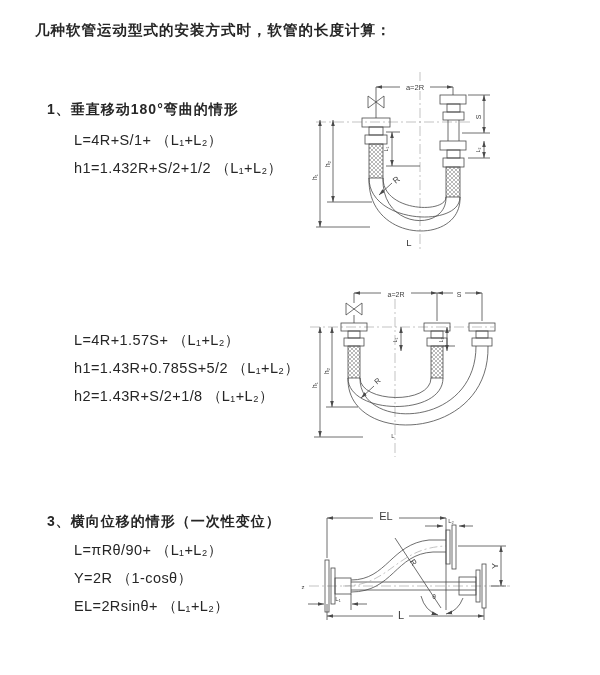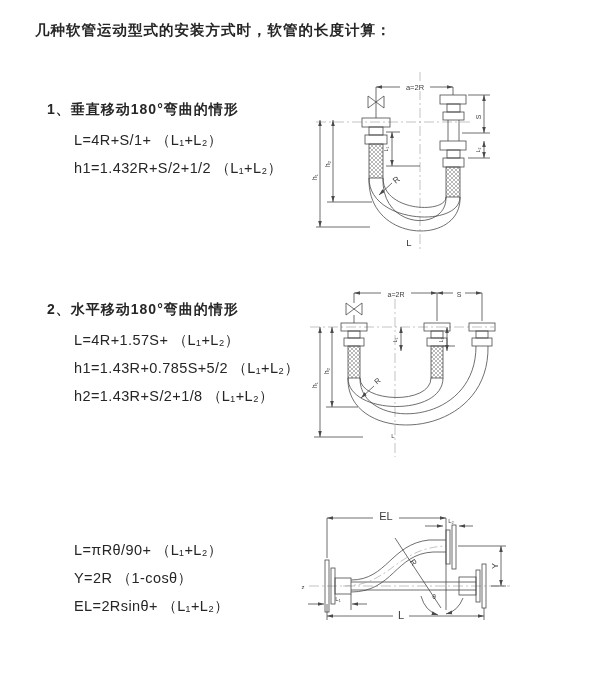--- a/index.html
+++ b/index.html
@@ -18,25 +18,25 @@
 <body>
 
 <div id="page">
 
   <div class="doc-title">几种软管运动型式的安装方式时，软管的长度计算：</div>
 
   <div class="sec-heading" style="top:101px">1、垂直移动180°弯曲的情形</div>
   <div class="formula" style="top:131px">L=4R+S/1+ （L₁+L₂）</div>
   <div class="formula" style="top:159px">h1=1.432R+S/2+1/2 （L₁+L₂）</div>
 
-  <div class="sec-heading" style="top:301px">2、水平移动180°弯曲的情形</div>
   <div class="formula" style="top:331px">L=4R+1.57S+ （L₁+L₂）</div>
   <div class="formula" style="top:359px">h1=1.43R+0.785S+5/2 （L₁+L₂）</div>
   <div class="formula" style="top:387px">h2=1.43R+S/2+1/8 （L₁+L₂）</div>
 
+  <div class="sec-heading" style="top:513px">3、横向位移的情形（一次性变位）</div>
   <div class="formula" style="top:541px">L=πRθ/90+ （L₁+L₂）</div>
   <div class="formula" style="top:569px">Y=2R （1-cosθ）</div>
   <div class="formula" style="top:597px">EL=2Rsinθ+ （L₁+L₂）</div>
 
   <svg class="dgm" style="left:308px;top:62px" width="262" height="196" viewBox="0 0 262 196">
     <defs>
       <pattern id="hx1" width="4" height="4" patternUnits="userSpaceOnUse">
         <path d="M0,4 L4,0 M0,0 L4,4" stroke="#8a8a8a" stroke-width="0.6"></path>
       </pattern>
       <marker id="ah1" markerWidth="9" markerHeight="6" refX="8" refY="3" orient="auto-start-reverse">

